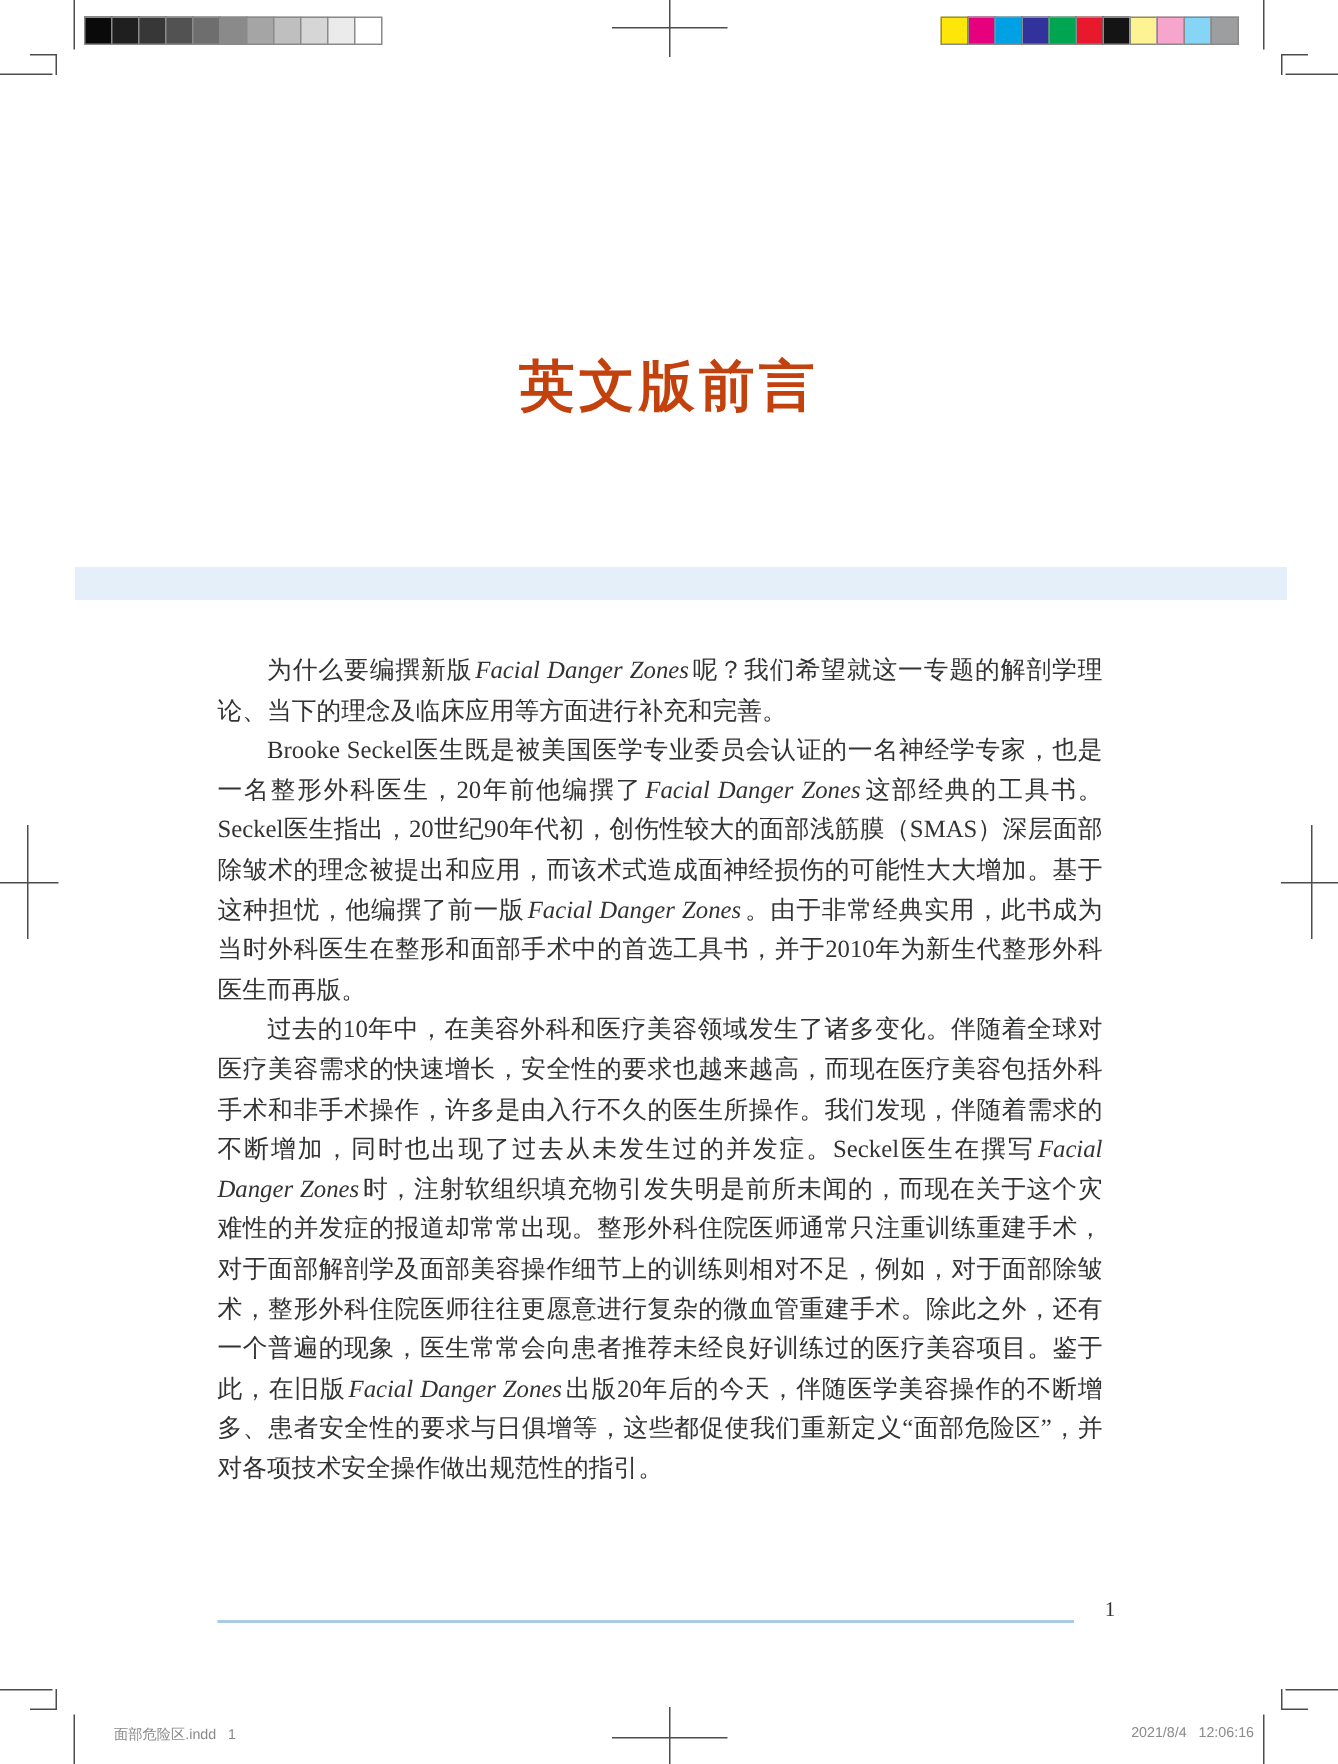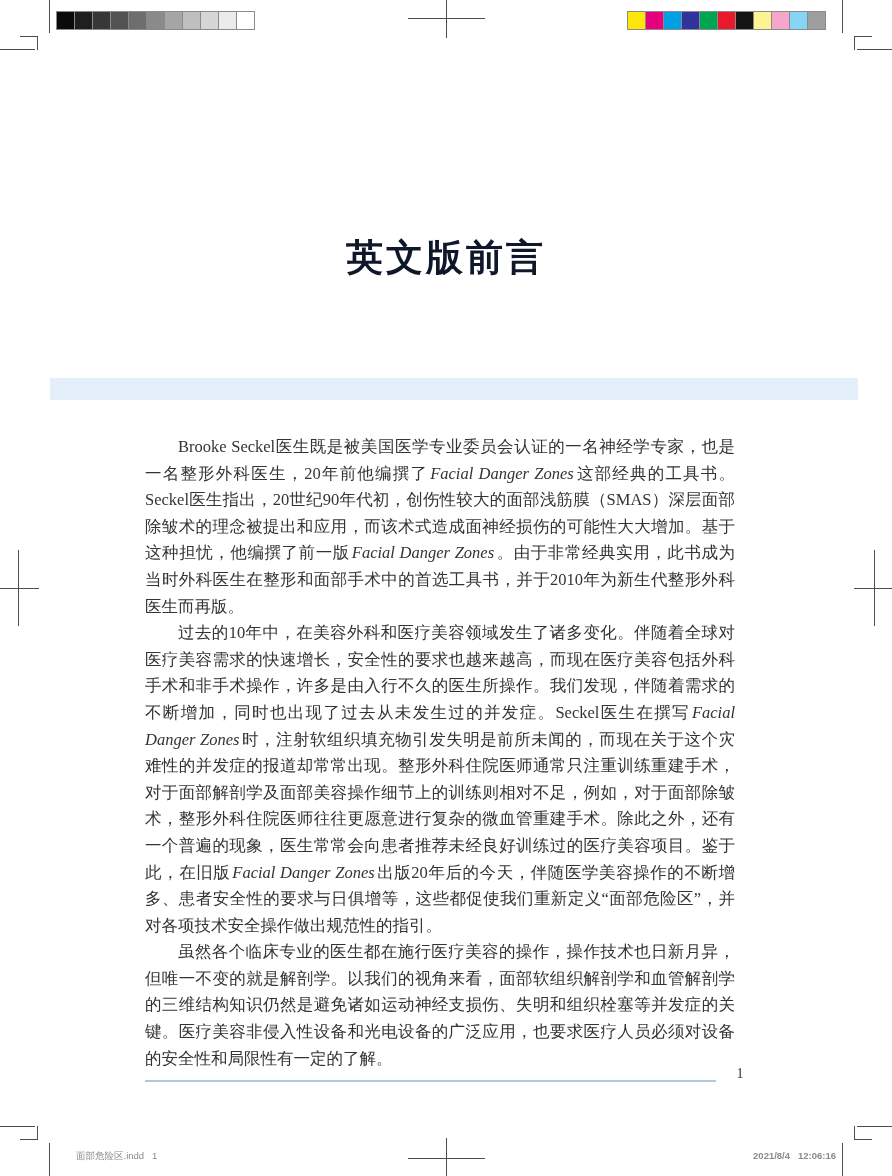--- a/index.html
+++ b/index.html
@@ -40,21 +40,21 @@
   .pagenum {
     position: absolute; left: 726px; top: 1066px; width: 28px;
     text-align: center; font-size: 14px; color: #333333;
   }
   .slug {
     position: absolute; top: 1150px; white-space: pre;
     font-family: "Liberation Sans", "DejaVu Sans", sans-serif;
     font-size: 9.5px; color: #8a8a8a;
   }
   .slug-left { left: 76px; }
-  .slug-right { right: 56px; font-weight: bold; }
+  .slug-right { right: 56px; }
 </style>
 </head>
 <body>
 
 <div class="sheet">
 
   <div>
     <div class="mark" style="left:49px; top:0; width:1px; height:33px;"></div>
     <div class="mark" style="left:0; top:49px; width:35px; height:1px;"></div>
     <div class="mark" style="left:20px; top:36px; width:18px; height:1px;"></div>
@@ -109,28 +109,28 @@
       <div class="swatch" style="background: rgb(49, 50, 155);"></div>
       <div class="swatch" style="background: rgb(0, 165, 81);"></div>
       <div class="swatch" style="background: rgb(232, 25, 44);"></div>
       <div class="swatch" style="background: rgb(20, 20, 20);"></div>
       <div class="swatch" style="background: rgb(253, 243, 146);"></div>
       <div class="swatch" style="background: rgb(246, 166, 204);"></div>
       <div class="swatch" style="background: rgb(134, 213, 246);"></div>
       <div class="swatch" style="background: rgb(157, 158, 160);"></div>
     </div>
 
-  <h1 class="title" style="color: #0f172a;">英文版前言</h1>
+  <h1 class="title" style="color: #c2410c;">英文版前言</h1>
 
   <div class="band" style="background: rgb(228, 239, 250);"></div>
 
   <div class="body-text" id="body-text">
+      <p><span>为什么要编撰新版</span><em>Facial Danger Zones</em><span>呢？我们希望就这一专题的解剖学理论、当下的理念及临床应用等方面进行补充和完善。</span></p>
       <p><span>Brooke Seckel医生既是被美国医学专业委员会认证的一名神经学专家，也是一名整形外科医生，20年前他编撰了</span><em>Facial Danger Zones</em><span>这部经典的工具书。Seckel医生指出，20世纪90年代初，创伤性较大的面部浅筋膜（SMAS）深层面部除皱术的理念被提出和应用，而该术式造成面神经损伤的可能性大大增加。基于这种担忧，他编撰了前一版</span><em>Facial Danger Zones</em><span>。由于非常经典实用，此书成为当时外科医生在整形和面部手术中的首选工具书，并于2010年为新生代整形外科医生而再版。</span></p>
       <p><span>过去的10年中，在美容外科和医疗美容领域发生了诸多变化。伴随着全球对医疗美容需求的快速增长，安全性的要求也越来越高，而现在医疗美容包括外科手术和非手术操作，许多是由入行不久的医生所操作。我们发现，伴随着需求的不断增加，同时也出现了过去从未发生过的并发症。Seckel医生在撰写</span><em>Facial Danger Zones</em><span>时，注射软组织填充物引发失明是前所未闻的，而现在关于这个灾难性的并发症的报道却常常出现。整形外科住院医师通常只注重训练重建手术，对于面部解剖学及面部美容操作细节上的训练则相对不足，例如，对于面部除皱术，整形外科住院医师往往更愿意进行复杂的微血管重建手术。除此之外，还有一个普遍的现象，医生常常会向患者推荐未经良好训练过的医疗美容项目。鉴于此，在旧版</span><em>Facial Danger Zones</em><span>出版20年后的今天，伴随医学美容操作的不断增多、患者安全性的要求与日俱增等，这些都促使我们重新定义“面部危险区”，并对各项技术安全操作做出规范性的指引。</span></p>
-      <p><span>虽然各个临床专业的医生都在施行医疗美容的操作，操作技术也日新月异，但唯一不变的就是解剖学。以我们的视角来看，面部软组织解剖学和血管解剖学的三维结构知识仍然是避免诸如运动神经支损伤、失明和组织栓塞等并发症的关键。医疗美容非侵入性设备和光电设备的广泛应用，也要求医疗人员必须对设备的安全性和局限性有一定的了解。</span></p>
     </div>
 
   <div class="footer-rule" style="background: rgb(169, 203, 227);"></div>
   <div class="pagenum">1</div>
   <div class="slug slug-left">面部危险区.indd   1</div>
   <div class="slug slug-right">2021/8/4   12:06:16</div>
 
 </div>
 
 </body></html>

